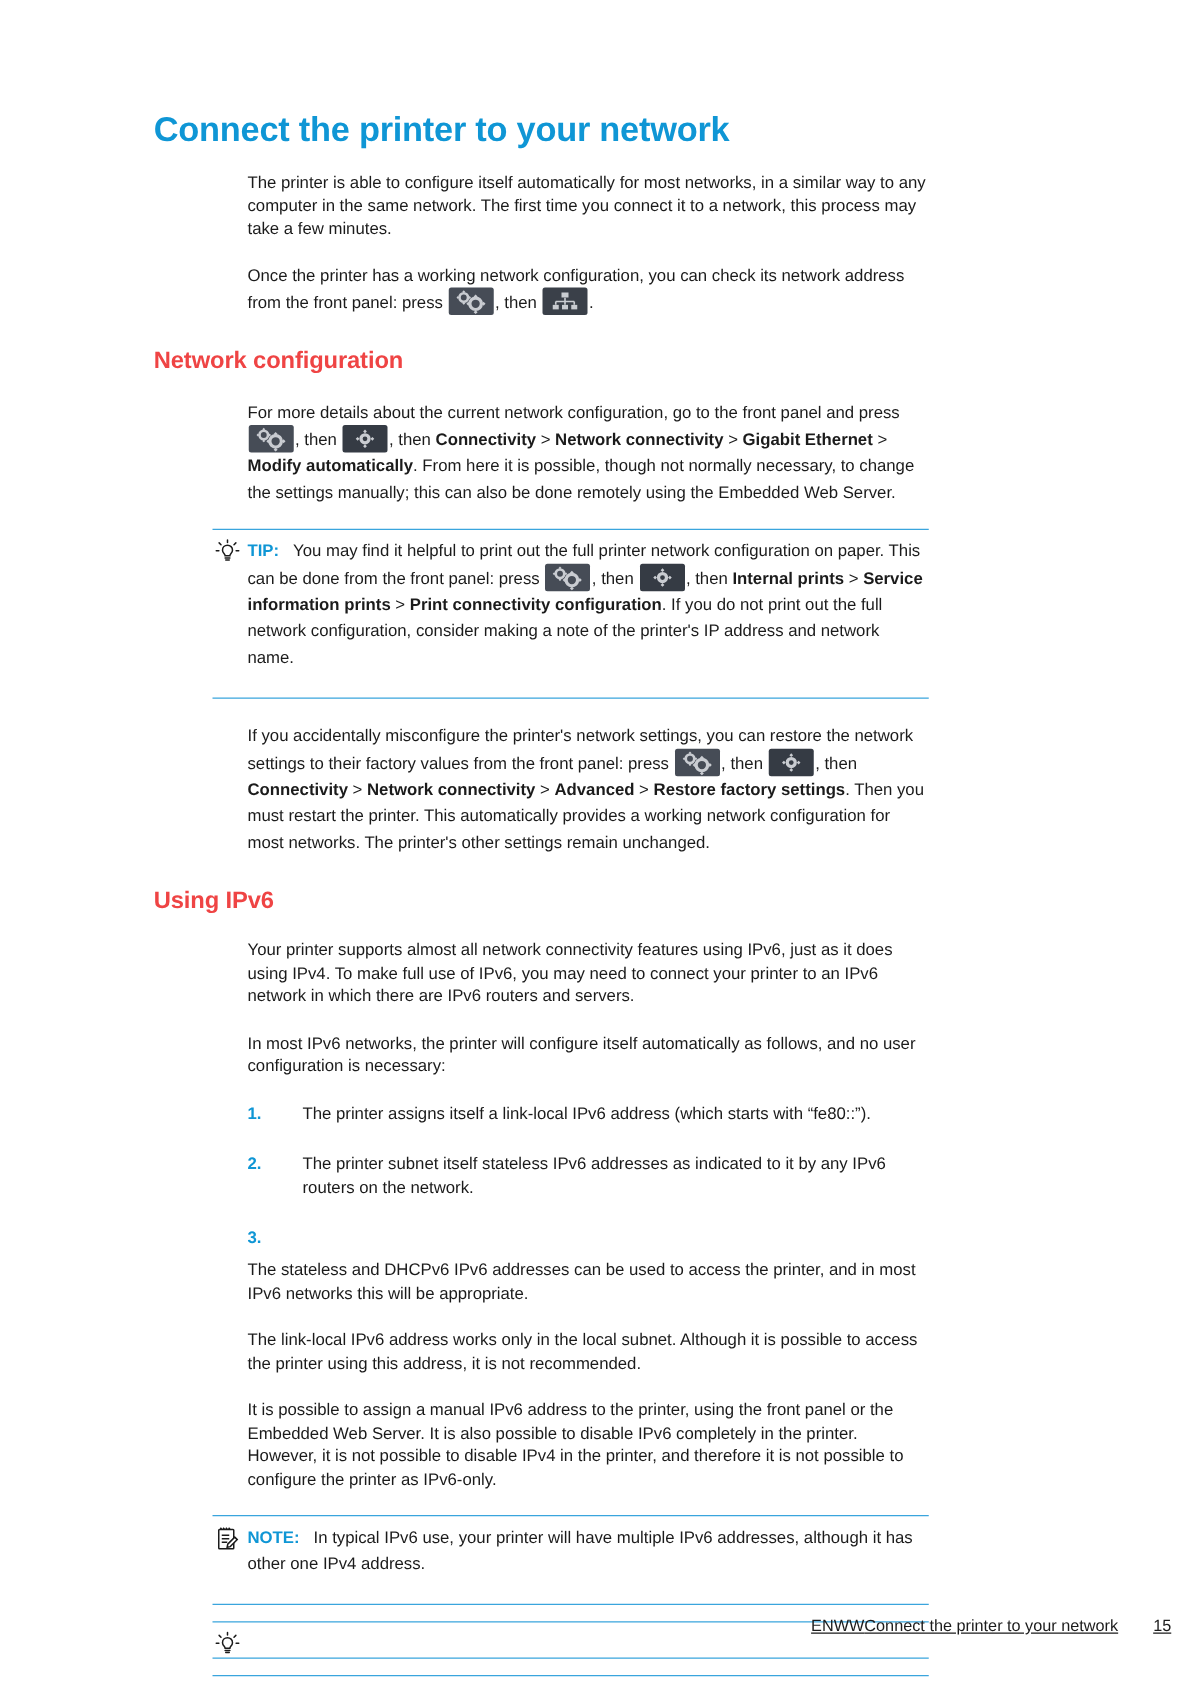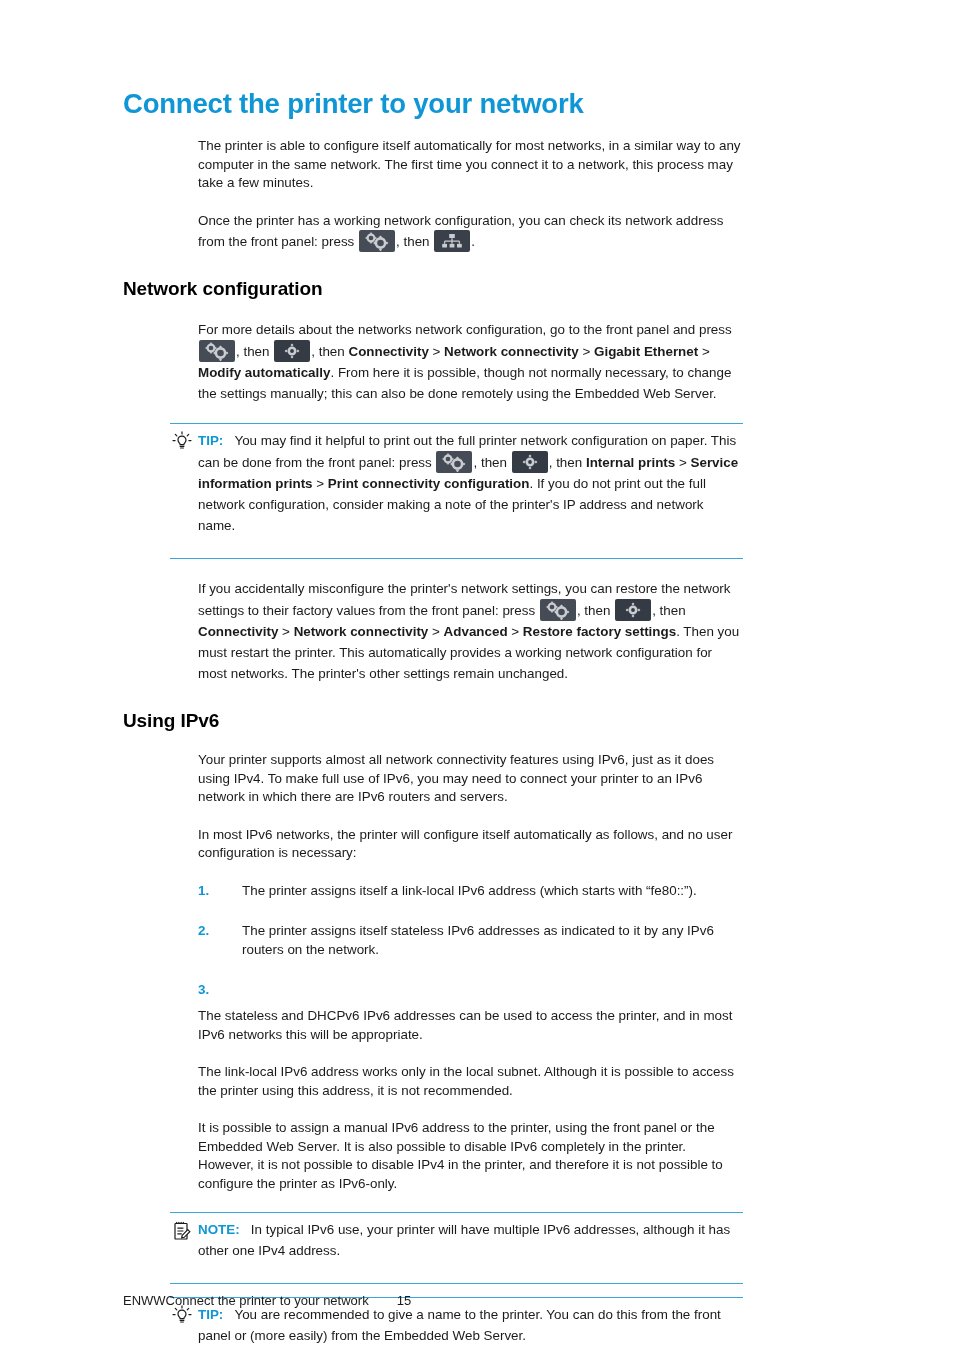--- a/index.html
+++ b/index.html
@@ -30,21 +30,21 @@
     font-size: 27.5px;
     font-weight: bold;
     letter-spacing: -0.2px;
     margin: 0;
     position: absolute;
     left: 82px;
     top: 88px;
     white-space: nowrap;
   }
   h2.section-title {
-    color: #000000;
+    color: #ef4444;
     font-size: 19px;
     font-weight: bold;
     letter-spacing: -0.1px;
     margin: 0;
   }
 
   
   .content {
     position: absolute;
     left: 0;
@@ -142,22 +142,23 @@
 
   
   .footer {
     position: absolute;
     left: 82px;
     right: 58px;
     bottom: 42px;
     font-size: 13px;
     color: #1b1b1b;
     display: flex;
-    justify-content: flex-start;
+    justify-content: flex-end;
     align-items: baseline;
+    text-decoration: underline;
   }
   .footer .right {
     display: flex;
     gap: 28px;
     align-items: baseline;
   }
 </style>
 </head>
 <body>
 
@@ -192,21 +193,21 @@
 
     <div class="gap-lg"></div>
 
     <div class="sec-head">
       <h2 class="section-title">Network configuration</h2>
     </div>
     <div class="gap-md"></div>
 
     <div class="indent">
       <p class="body" style="line-height:21px">
-        <span>For more details about the networks network configuration, go to the front panel and press </span><span class="fp-icon fp-gears"><svg width="36" height="22" viewBox="0 0 36 22">
+        <span>For more details about the current network configuration, go to the front panel and press </span><span class="fp-icon fp-gears"><svg width="36" height="22" viewBox="0 0 36 22">
               <g fill="#c9ccd1">
                 <circle cx="12" cy="8" r="3.4" fill="none" stroke="#c9ccd1" stroke-width="2.1"></circle>
                 <path d="M12 2.2l1.2 1.1-1.2 1.1-1.2-1.1zM12 11.6l1.2 1.1-1.2 1.1-1.2-1.1zM6.2 8l1.1-1.2L8.4 8l-1.1 1.2zM15.6 8l1.1-1.2L17.8 8l-1.1 1.2z"></path>
                 <circle cx="21.5" cy="13" r="4.6" fill="none" stroke="#c9ccd1" stroke-width="2.6"></circle>
                 <path d="M21.5 5.6l1.6 1.5-1.6 1.5-1.6-1.5zM21.5 18.2l1.6 1.5-1.6 1.5-1.6-1.5zM14.1 13l1.5-1.6 1.5 1.6-1.5 1.6zM26.4 13l1.5-1.6 1.5 1.6-1.5 1.6z"></path>
               </g>
             </svg></span><span>, then </span><span class="fp-icon fp-gear"><svg width="36" height="22" viewBox="0 0 36 22">
               <g fill="#c9ccd1">
                 <circle cx="18" cy="11" r="3.2" fill="none" stroke="#c9ccd1" stroke-width="2.6"></circle>
                 <path d="M18 3.6l1.5 1.5-1.5 1.5-1.5-1.5zM18 15.4l1.5 1.5-1.5 1.5-1.5-1.5zM10.6 11l1.5-1.5 1.5 1.5-1.5 1.5zM22.4 11l1.5-1.5 1.5 1.5-1.5 1.5z"></path>
@@ -279,21 +280,21 @@
 
     <div class="gap-md"></div>
 
     <ol class="steps">
       <li>
         <span class="num">1.</span>
         <span>The printer assigns itself a link-local IPv6 address (which starts with “fe80::”).</span>
       </li>
       <li>
         <span class="num">2.</span>
-        <span>The printer assigns itself stateless IPv6 addresses as indicated to it by any IPv6 routers on the network.</span>
+        <span>The printer subnet itself stateless IPv6 addresses as indicated to it by any IPv6 routers on the network.</span>
       </li>
       <li>
         <span class="num">3.</span>
       </li>
     </ol>
 
     <div class="gap-lg"></div>
 
     <div class="indent">
       <p class="body">The stateless and DHCPv6 IPv6 addresses can be used to access the printer, and in most IPv6 networks this will be appropriate.</p>
@@ -326,23 +327,20 @@
     <div class="admon">
       <span class="admon-icon">
         <svg width="24" height="24" viewBox="0 0 24 24">
           <g stroke="#1b1b1b" stroke-width="1.2" fill="none" stroke-linecap="round">
             <path d="M12 6.2c-2.3 0-4 1.7-4 3.9 0 1.5.9 2.4 1.5 3.1.4.5.6.9.6 1.4h3.8c0-.5.2-.9.6-1.4.6-.7 1.5-1.6 1.5-3.1 0-2.2-1.7-3.9-4-3.9z"></path>
             <path d="M10.1 16.3h3.8M10.6 18h2.8"></path>
             <path d="M12 1.9v2.1M5.3 4.3l1.5 1.5M18.7 4.3l-1.5 1.5M3 10.6h2.1M18.9 10.6H21"></path>
           </g>
         </svg>
       </span>
-      <div class="admon-inner">
-        <span class="admon-label">TIP:</span>&nbsp;&nbsp;&nbsp;<span>You are recommended to give a name to the printer. You can do this from the front panel or (more easily) from the Embedded Web Server.</span>
-      </div>
     </div>
 
     <div class="gap-sm"></div>
 
     <div class="admon">
       <div class="admon-inner noicon">
         <span class="admon-label">TIP:</span>&nbsp;&nbsp;&nbsp;<span>You will generally find it easier to use IPv4 unless you have a specific need to use IPv6.</span>
       </div>
     </div>
 

